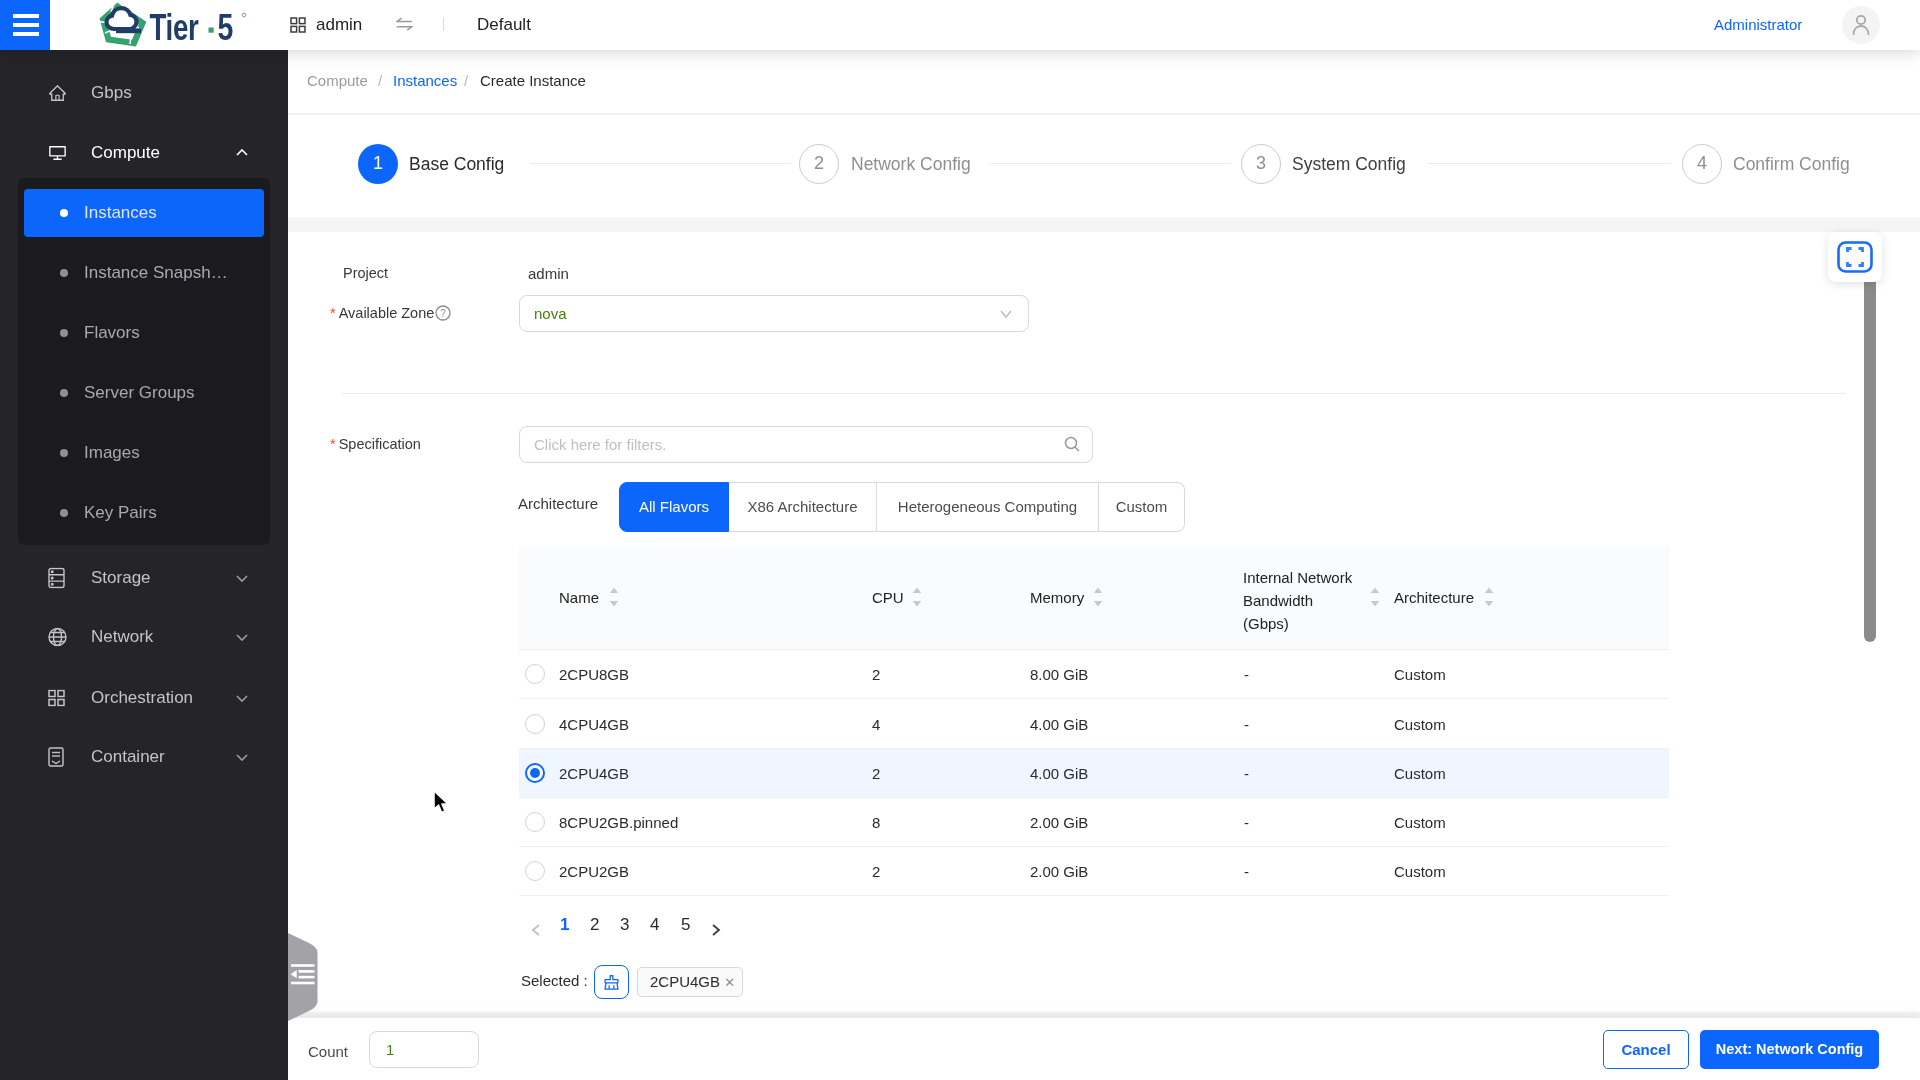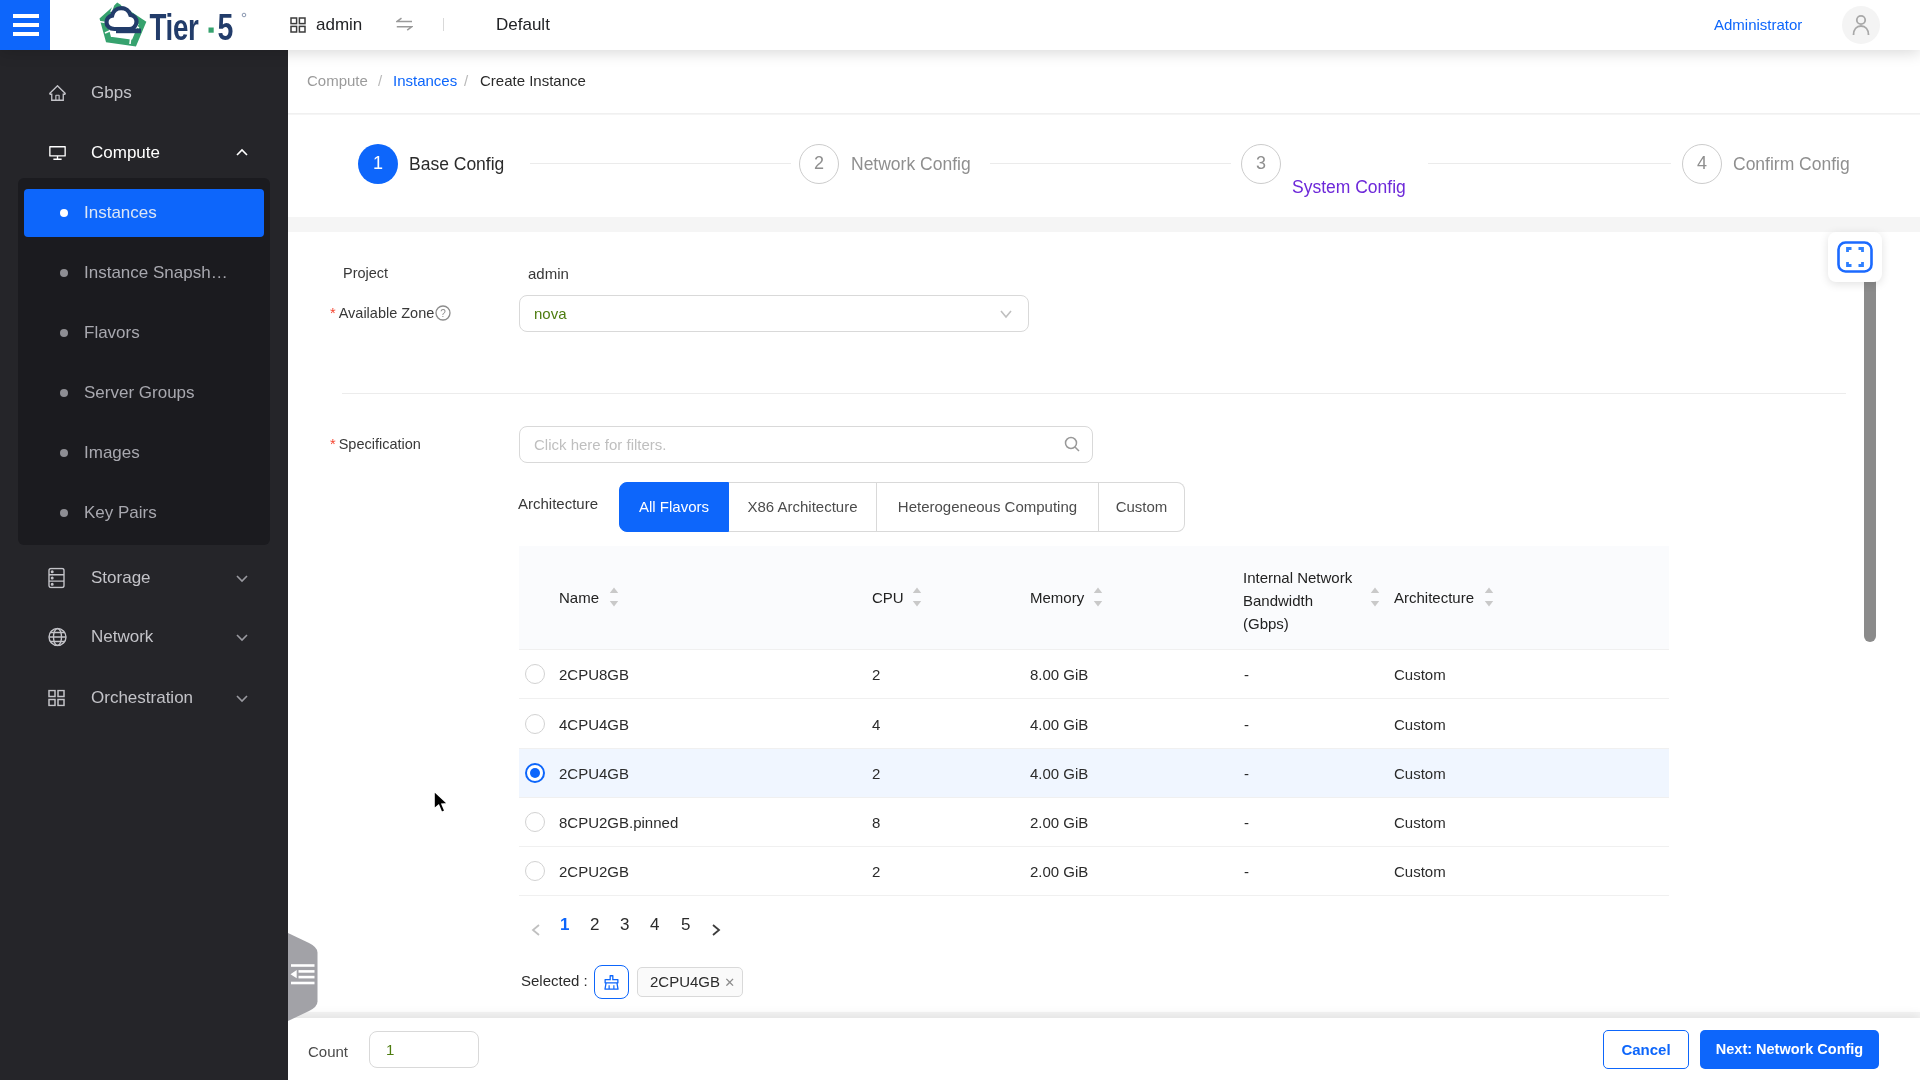--- a/index.html
+++ b/index.html
@@ -81,21 +81,21 @@
     <span class="crumb" style="left:192px; color:#2b2b2b;">Create Instance</span>
 
     <div id="stepcard"></div>
     <div class="step-circle step-on" style="left:70px;">1</div>
     <div class="step-title" style="left:121px; color:#2b2b2b;">Base Config</div>
     <div class="step-line" style="left:242px; width:261px;"></div>
     <div class="step-circle step-off" style="left:511px;">2</div>
     <div class="step-title" style="left:563px; color:#8f8f8f;">Network Config</div>
     <div class="step-line" style="left:702px; width:241px;"></div>
     <div class="step-circle step-off" style="left:953px;">3</div>
-    <div class="step-title" style="left:1004px; color:#6d28d9;margin-top:23px;">System Config</div>
+    <div class="step-title" style="left:1004px; color:#404040;">System Config</div>
     <div class="step-line" style="left:1140px; width:243px;"></div>
     <div class="step-circle step-off" style="left:1394px;">4</div>
     <div class="step-title" style="left:1445px; color:#8f8f8f;">Confirm Config</div>
 
     <div id="formcard"></div>
 
     <div class="flabel" style="left:55px; top:215px;">Project</div>
     <div class="flabel" style="left:240px; top:215px; font-size:15px;">admin</div>
 
     <div class="flabel" style="left:42px; top:255px;"><span class="fstar">*</span>Available Zone</div>
@@ -289,20 +289,32 @@
         </svg>
     </div>
     <div class="m-item" style="top:628px;">
       <svg class="ic" width="17" height="17" viewBox="0 0 17 17" fill="none" stroke="#c3c3c8" stroke-width="1.5">
         <rect x="1" y="1" width="6" height="6"></rect>
           <rect x="10" y="1" width="6" height="6"></rect>
         <rect x="1" y="10" width="6" height="6"></rect>
           <rect x="10" y="10" width="6" height="6"></rect>
       </svg>
       <span class="tx">Orchestration</span>
+      <svg class="ch" width="12" height="12" viewBox="0 0 12 12">
+          <polyline points="1,4 6,9 11,4" fill="none" stroke="#9a9aa0" stroke-width="1.6"></polyline>
+        </svg>
+    </div>
+    <div class="m-item" style="top:687px;">
+      <svg class="ic" width="16" height="20" viewBox="0 0 16 20" fill="none" stroke="#c3c3c8" stroke-width="1.4">
+        <rect x="1" y="1" width="14" height="18" rx="1.5"></rect>
+          <line x1="4" y1="5.5" x2="12" y2="5.5"></line>
+          <line x1="4" y1="9" x2="12" y2="9"></line>
+        <polyline points="4,14 8,16.5 12,14"></polyline>
+      </svg>
+      <span class="tx">Container</span>
       <svg class="ch" width="12" height="12" viewBox="0 0 12 12">
           <polyline points="1,4 6,9 11,4" fill="none" stroke="#9a9aa0" stroke-width="1.6"></polyline>
         </svg>
     </div>
 
     <svg class="abs" style="left:288px; top:883px; z-index:45;" width="30" height="88" viewBox="0 0 30 88">
       <path d="M0 0 L21 10 Q29.5 14.2 29.5 19.5 L29.5 68.5 Q29.5 73.8 21 78 L0 88 Z" fill="#a2a2a7"></path>
       <g stroke="#fff" stroke-width="2.6" stroke-linecap="butt">
         <line x1="3" y1="32.5" x2="26.5" y2="32.5"></line>
         <line x1="10.5" y1="38.4" x2="26.5" y2="38.4"></line>
@@ -348,21 +360,21 @@
       <rect x="1" y="9.4" width="5.6" height="5.6"></rect>
         <rect x="9.4" y="9.4" width="5.6" height="5.6"></rect>
     </svg>
     <span class="hdr-txt" style="left:316px;">admin</span>
 
     <svg class="abs" style="left:396px; top:17px;" width="17" height="14" viewBox="0 0 17 14" fill="none" stroke="#9a9a9a" stroke-width="1.5">
       <path d="M5.5 1.2 L0.8 4.6 H16"></path>
       <path d="M0.8 9.8 H15.8 L11.2 13.2"></path>
     </svg>
     <div class="abs" style="left:443px; top:18px; width:1px; height:13px; background:#d9d9d9;"></div>
-    <span class="hdr-txt" style="left:477px;margin-left:19px;">Default</span>
+    <span class="hdr-txt" style="left:477px;">Default</span>
     <span class="hdr-txt" style="left:1714px; color:#0d66fb; font-size:15px;">Administrator</span>
     <div class="abs" style="left:1842px; top:6px; width:38px; height:38px; border-radius:50%; background:#f4f4f4;">
       <svg style="position:absolute; left:9px; top:8px;" width="20" height="22" viewBox="0 0 20 22" fill="none" stroke="#a8a8a8" stroke-width="1.8">
         <circle cx="10" cy="6" r="4.2"></circle>
         <path d="M2.5 21 c0 -6 3.3 -9 7.5 -9 s7.5 3 7.5 9"></path>
       </svg>
     </div>
   </div>
 
   <div class="abs" style="left:1828px; top:232px; width:54px; height:50px; background:#fff; border-radius:8px;

